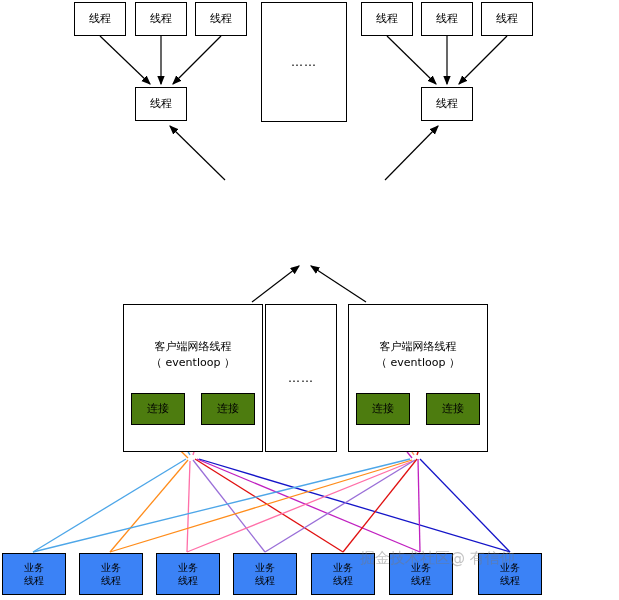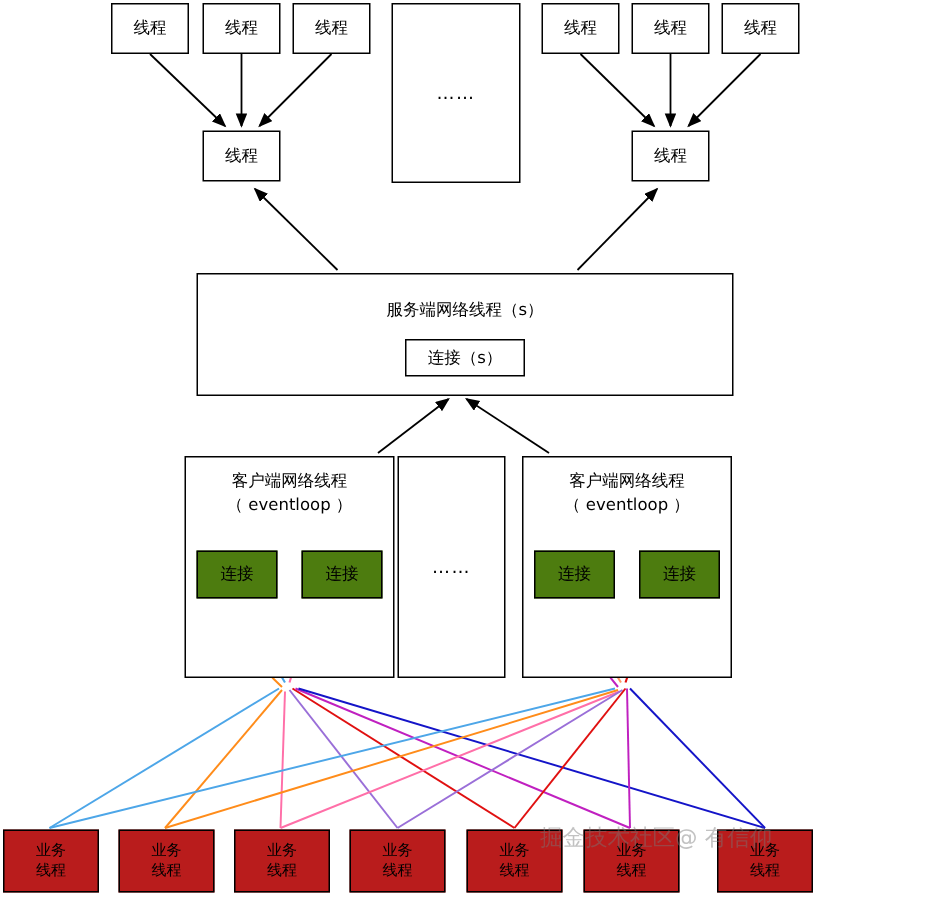--- a/index.html
+++ b/index.html
@@ -59,30 +59,30 @@
   }
   .client-box{
     position:absolute;
     border:1px solid #000;
     background:#fff;
     box-sizing:border-box;
     display:flex;
     flex-direction:column;
     align-items:center;
   }
-  .client-title{font-size:11px;margin-top:8px;line-height:1.45;text-align:center;white-space:pre-line;}
+  .client-title{font-size:11px;margin-top:34px;line-height:1.45;text-align:center;white-space:pre-line;}
   .client-conns{display:flex;gap:16px;margin-top:22px;}
   .conn-chip{
     border:1px solid #000;background:#4d7c0f;font-size:11px;
     width:52px;height:30px;display:flex;align-items:center;justify-content:center;
   }
   .biz{
     position:absolute;
     border:1px solid #000;
-    background:#b91c1c;
+    background:#3b82f6;
     box-sizing:border-box;
     width:64px;height:42px;
     display:flex;align-items:center;justify-content:center;
     font-size:10px;line-height:1.35;text-align:center;white-space:pre-line;
   }
   .watermark{
     position:absolute;
     font-size:15px;
     color:rgba(120,120,120,.45);
     font-family:"DejaVu Sans","Liberation Sans",sans-serif;
@@ -187,24 +187,20 @@
 
   <div class="box thread-small" style="left:361px;top:2px;">线程</div>
   <div class="box thread-small" style="left:421px;top:2px;">线程</div>
   <div class="box thread-small" style="left:481px;top:2px;">线程</div>
 
   <div class="dots" style="left:261px;top:2px;width:86px;height:120px;">……</div>
 
   <div class="box thread-merge" style="left:135px;top:87px;">线程</div>
   <div class="box thread-merge" style="left:421px;top:87px;">线程</div>
 
-  <div class="server-box" style="left:131px;top:182px;width:358px;height:82px;">
-    <div class="server-title">服务端网络线程（s）</div>
-    <div class="conn-inner">连接（s）</div>
-  </div>
 
   <div class="client-box" style="left:123px;top:304px;width:140px;height:148px;">
     <div class="client-title">客户端网络线程
 （ eventloop ）</div>
     <div class="client-conns">
       <div class="conn-chip">连接</div>
       <div class="conn-chip">连接</div>
     </div>
   </div>
 

